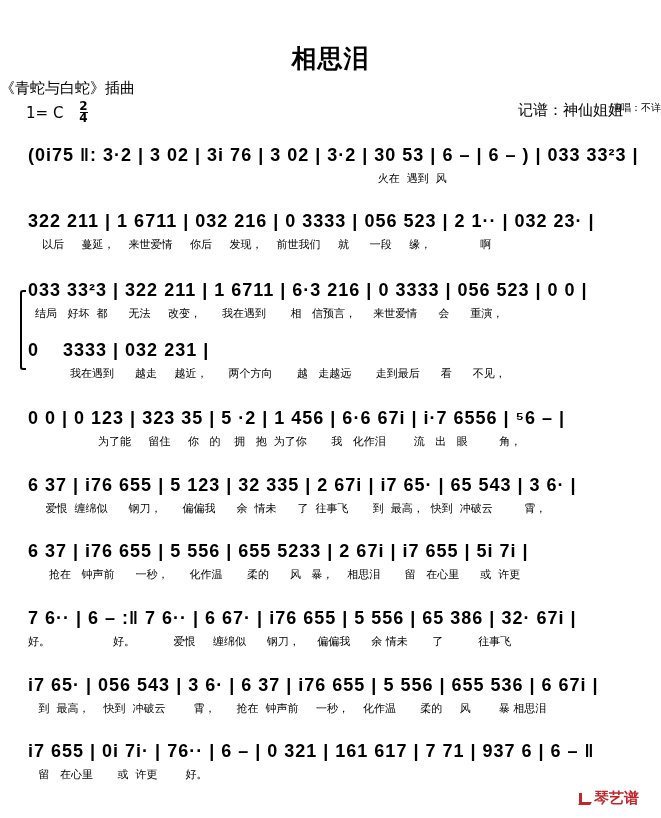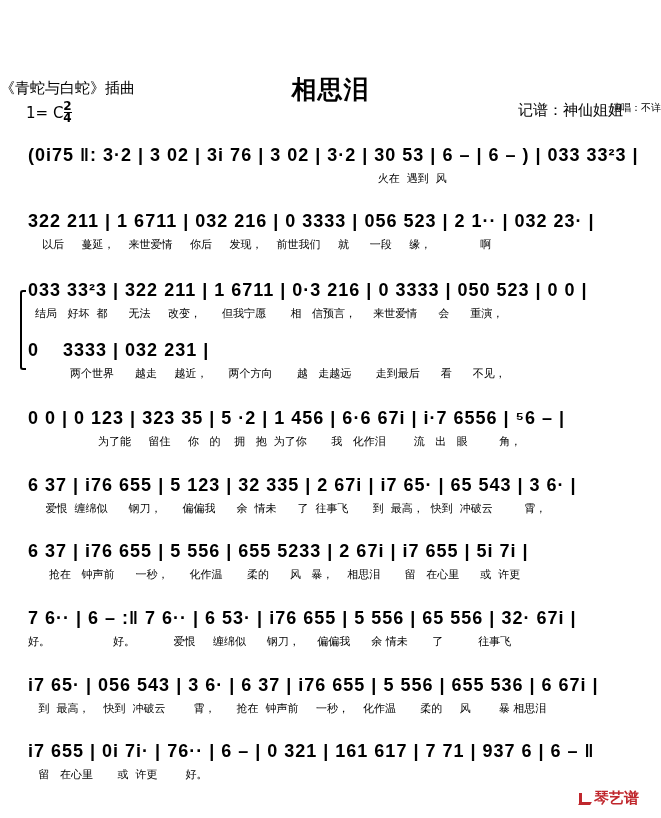--- a/index.html
+++ b/index.html
@@ -1,21 +1,21 @@
 <!DOCTYPE html>
 <html><head>
 <meta charset="utf-8">
 <style>
   html, body { margin: 0; padding: 0; background: #ffffff; }
   body { width: 661px; height: 818px; position: relative; overflow: hidden;
          font-family: "DejaVu Sans", "Liberation Sans", sans-serif; color: #000; }
   .title { position: absolute; left: 0; width: 661px; top: 42px; text-align: center;
-           font-size: 25px; font-weight: bold; letter-spacing: 1px; margin-top: 31px; }
+           font-size: 25px; font-weight: bold; letter-spacing: 1px; }
   .subtitle { position: absolute; left: 0; width: 661px; top: 79px; text-align: left; font-size: 15px; }
-  .key { position: absolute; left: 26px; top: 101px; font-size: 15px; display: flex; align-items: center; gap: 0; }
+  .key { position: absolute; left: 26px; top: 101px; font-size: 15px; display: flex; align-items: center; gap: 16px; }
   .timesig { display: inline-flex; flex-direction: column; align-items: center; font-size: 12px; line-height: 11px; font-weight: bold; }
   .timesig .bar { width: 8px; border-top: 1px solid #000; }
   .singer { position: absolute; left: 0; width: 661px; top: 101px; text-align: right; font-size: 10px; }
   .transcriber { position: absolute; right: 38px; top: 101px; font-size: 15px; }
 
   .sys { position: absolute; left: 28px; width: 610px; }
   .notes { position: absolute; left: 0; top: 0; height: 26px; white-space: pre;
            font-family: Liberation Sans, sans-serif; font-weight: bold;
            font-size: 18px; letter-spacing: 1px; line-height: 26px; }
   .lyrics { position: absolute; left: 0; top: 30px; white-space: pre; font-size: 11px; line-height: 14px; }
@@ -48,41 +48,41 @@
 
 <div class="sys" style="top:142px">
   <div class="notes">(0i75 ‖: 3·2 | 3 02 | 3i 76 | 3 02 | 3·2 | 30 53 | 6 – | 6 – ) | 033 33²3 |</div>
   <div class="lyrics">                                                                                                    火在  遇到  风</div>
 </div>
 <div class="sys" style="top:208px">
   <div class="notes">322 211 | 1 6711 | 032 216 | 0 3333 | 056 523 | 2 1·· | 032 23· |</div>
   <div class="lyrics">    以后     蔓延，    来世爱情     你后     发现，    前世我们     就      一段     缘，              啊</div>
 </div>
 <div class="sys" style="top:277px">
-  <div class="notes">033 33²3 | 322 211 | 1 6711 | 0·3 216 | 0 3333 | 050 523 | 0 0 |</div>
-  <div class="lyrics">  结局   好坏  都      无法     改变，      但我宁愿       相   信预言，     来世爱情      会      重演，</div>
+  <div class="notes">033 33²3 | 322 211 | 1 6711 | 6·3 216 | 0 3333 | 056 523 | 0 0 |</div>
+  <div class="lyrics">  结局   好坏  都      无法     改变，      我在遇到       相   信预言，     来世爱情      会      重演，</div>
 </div>
 <div class="sys" style="top:337px">
   <div class="notes">0    3333 | 032 231 |</div>
-  <div class="lyrics">            两个世界      越走     越近，      两个方向       越   走越远       走到最后      看      不见，</div>
+  <div class="lyrics">            我在遇到      越走     越近，      两个方向       越   走越远       走到最后      看      不见，</div>
 </div>
 <div class="sys" style="top:405px">
   <div class="notes">0 0 | 0 123 | 323 35 | 5 ·2 | 1 456 | 6·6 67i | i·7 6556 | ⁵6 – |</div>
   <div class="lyrics">                    为了能     留住     你   的    拥   抱  为了你       我   化作泪        流   出   眼         角，</div>
 </div>
 <div class="sys" style="top:472px">
   <div class="notes">6 37 | i76 655 | 5 123 | 32 335 | 2 67i | i7 65· | 65 543 | 3 6· |</div>
   <div class="lyrics">     爱恨  缠绵似      钢刀，      偏偏我      余  情未      了  往事飞       到  最高，  快到  冲破云         霄，</div>
 </div>
 <div class="sys" style="top:538px">
   <div class="notes">6 37 | i76 655 | 5 556 | 655 5233 | 2 67i | i7 655 | 5i 7i |</div>
   <div class="lyrics">      抢在   钟声前      一秒，      化作温       柔的      风   暴，    相思泪       留   在心里      或  许更</div>
 </div>
 <div class="sys" style="top:605px">
-  <div class="notes">7 6·· | 6 – :‖ 7 6·· | 6 53· | i76 655 | 5 556 | 65 556 | 32· 67i |</div>
+  <div class="notes">7 6·· | 6 – :‖ 7 6·· | 6 67· | i76 655 | 5 556 | 65 386 | 32· 67i |</div>
   <div class="lyrics">好。                  好。           爱恨     缠绵似      钢刀，     偏偏我      余 情未       了          往事飞</div>
 </div>
 <div class="sys" style="top:672px">
   <div class="notes">i7 65· | 056 543 | 3 6· | 6 37 | i76 655 | 5 556 | 655 536 | 6 67i |</div>
   <div class="lyrics">   到  最高，    快到  冲破云        霄，      抢在  钟声前     一秒，    化作温       柔的     风        暴 相思泪</div>
 </div>
 <div class="sys" style="top:738px">
   <div class="notes">i7 655 | 0i 7i· | 76·· | 6 – | 0 321 | 161 617 | 7 71 | 937 6 | 6 – ‖</div>
   <div class="lyrics">   留   在心里       或  许更        好。</div>
 </div>

